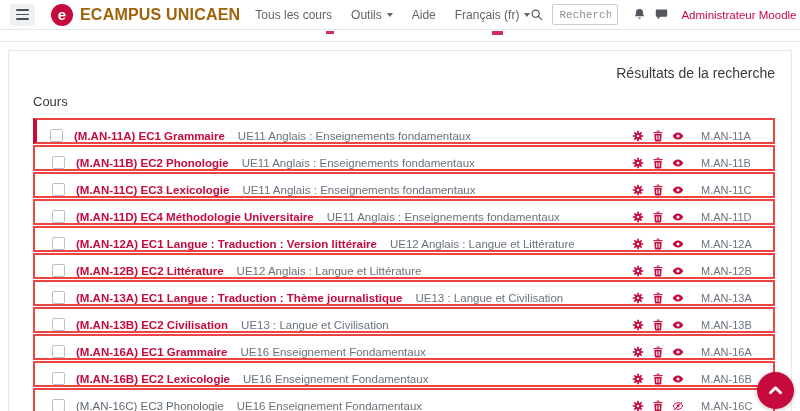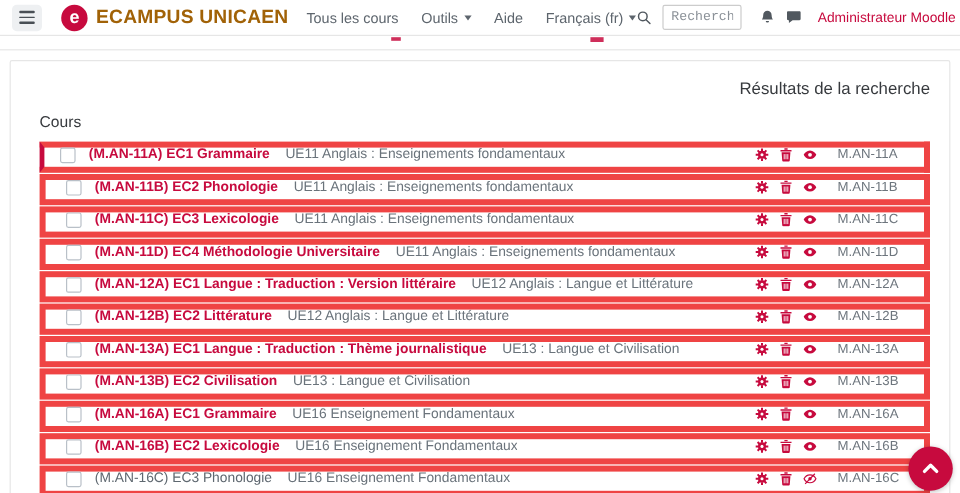--- a/index.html
+++ b/index.html
@@ -43,21 +43,21 @@
   .frag-a{left:326px;top:0;width:8px;height:3px;}
   .frag-b{left:492px;top:0;width:11px;height:4px;}
 
   
   .card{position:absolute;top:50px;left:8px;width:784px;height:370px;background:#fff;
     border:1px solid var(--border);border-radius:2px;padding:14px 16px 0 16px;}
   .card-title{font-size:14px;color:var(--dark-text);margin:0 0 13px 0;font-weight:400;text-align:right;}
   .section-label{font-size:13px;color:var(--dark-text);margin:0 0 9px 8px;font-weight:400;}
 
   .course-list{margin-left:8px;margin-right:0;}
-  .course-row{display:flex;align-items:flex-start;height:26px;background:#fff;border:5px solid #ef4444;
+  .course-row{display:flex;align-items:flex-end;height:26px;background:#fff;border:2px solid #ef4444;
     margin-bottom:1px;padding:0 14px 0 17px;}
   .course-row.highlighted{border-left:4px solid var(--accent);padding-left:13px;}
   .cb{appearance:none;-webkit-appearance:none;width:13px;height:13px;border:1px solid #b9c0c8;
     border-radius:2px;background:#fff;margin:0;cursor:pointer;flex:none;}
   .course-name{font-size:11.5px;font-weight:bold;color:var(--accent);text-decoration:none;
     margin-left:11px;white-space:nowrap;cursor:pointer;}
   .course-row.dimmed .course-name{color:#5f6870;font-weight:400;}
   .course-cat{font-size:11.5px;color:var(--gray-text);margin-left:13px;white-space:nowrap;overflow:hidden;text-overflow:ellipsis;}
   .row-spacer{flex:1;}
   .row-actions{display:flex;align-items:center;gap:8px;flex:none;}

